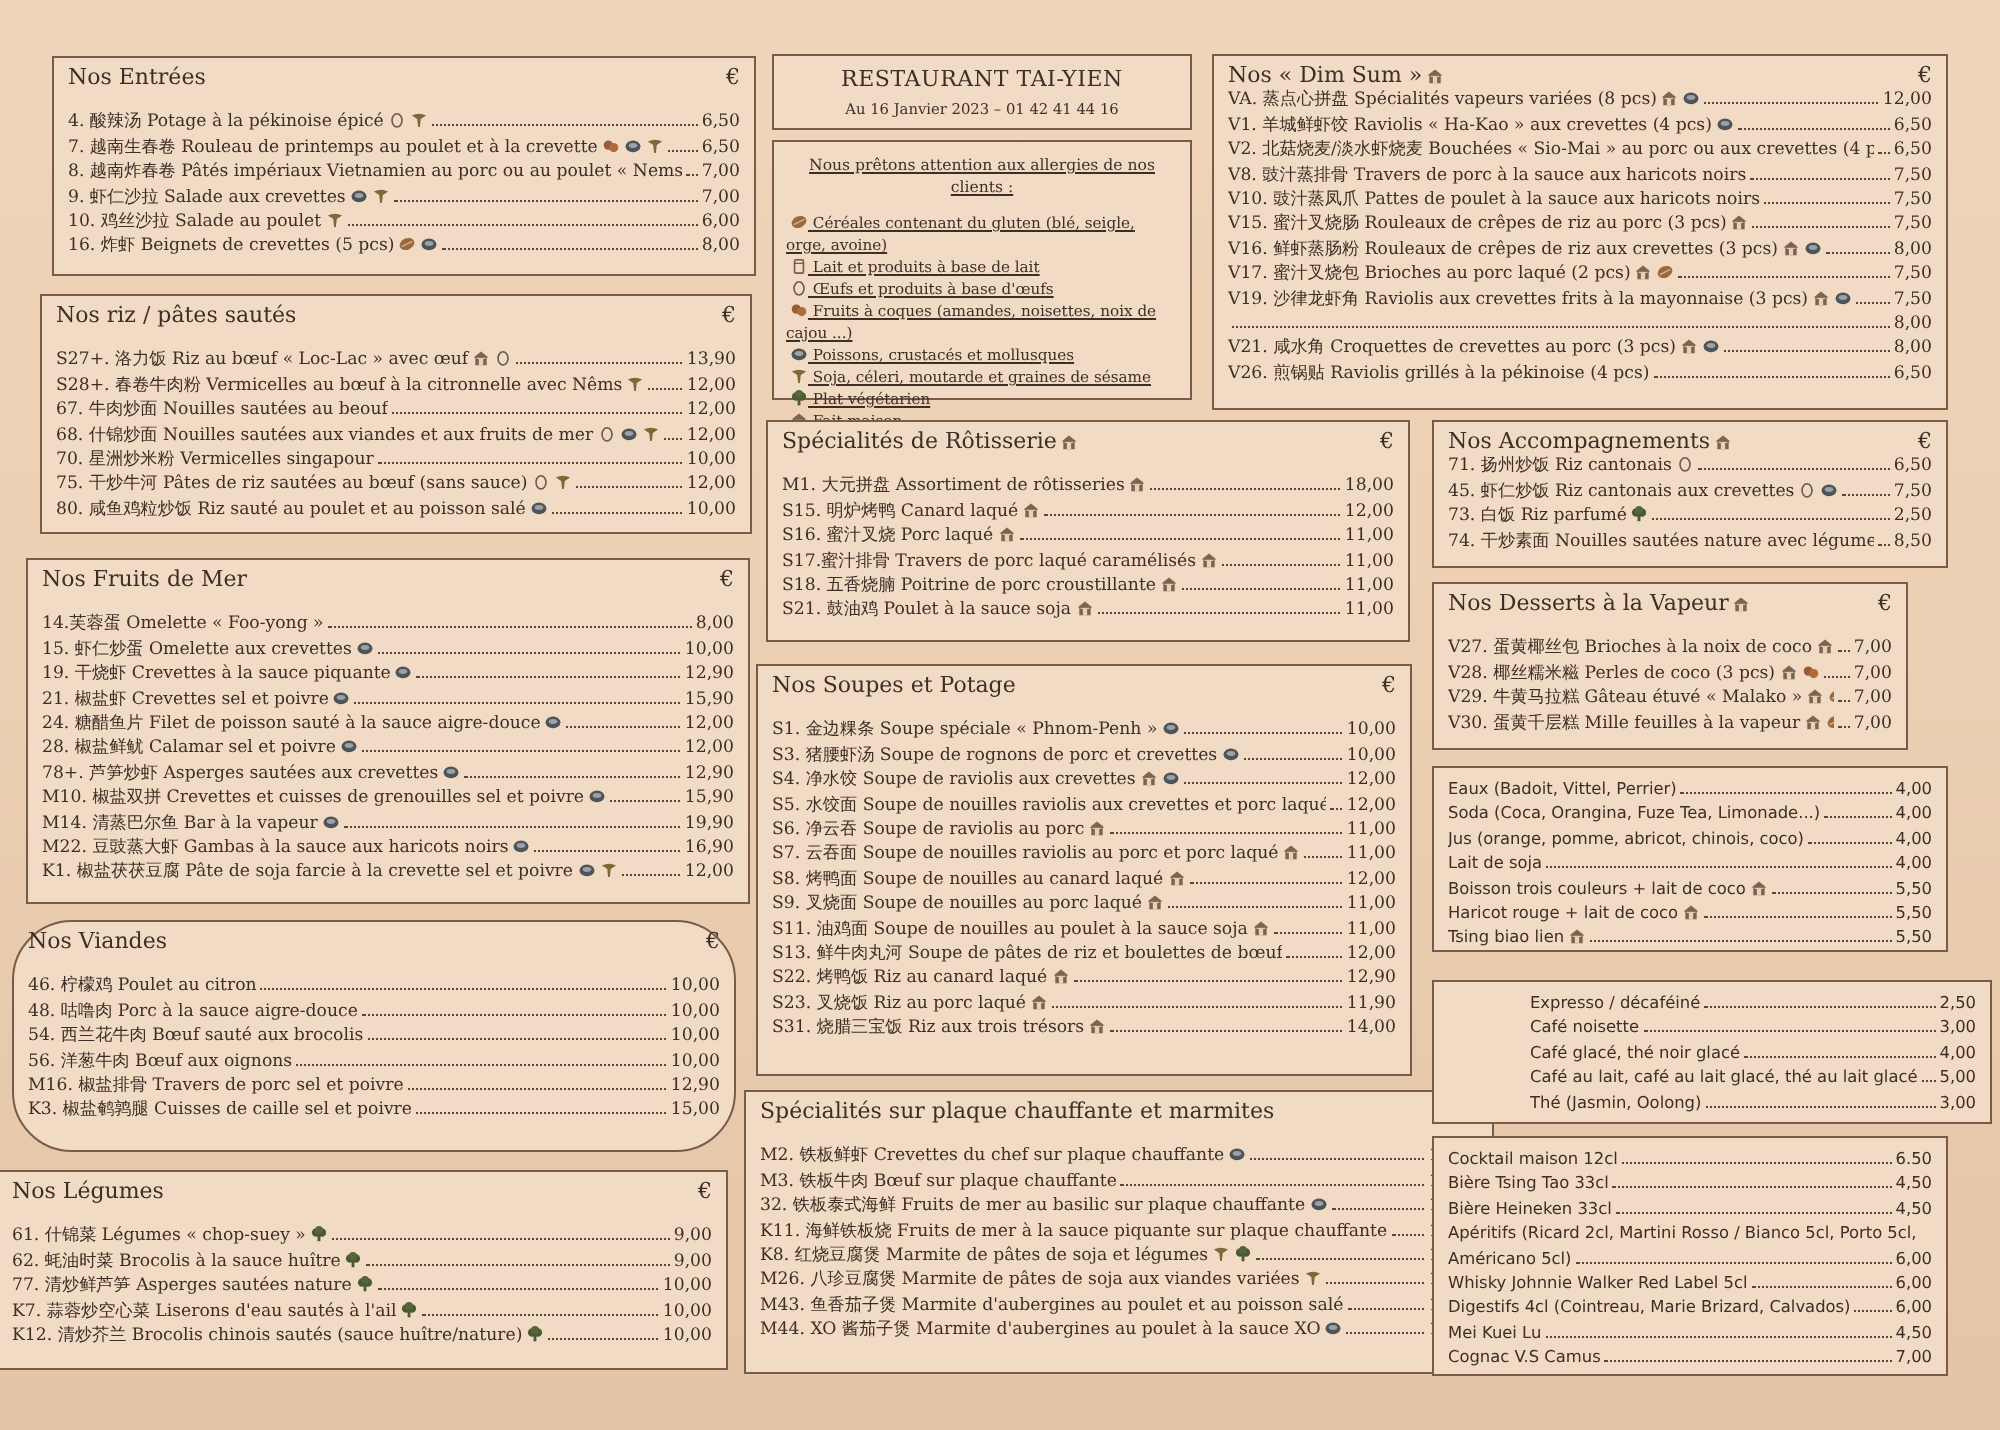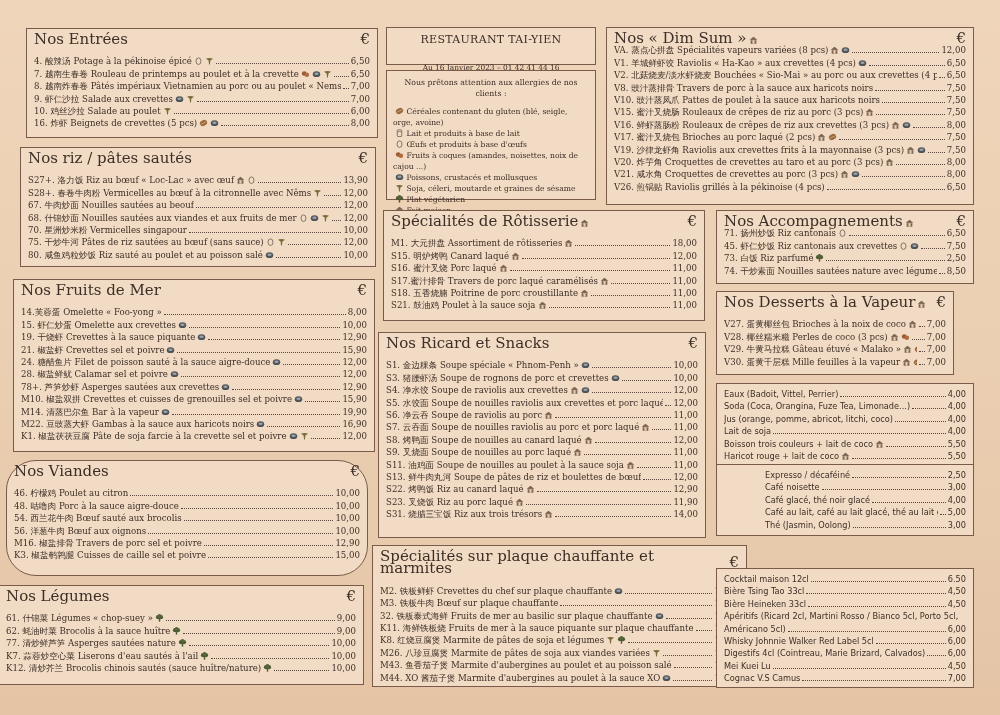--- a/index.html
+++ b/index.html
@@ -17,37 +17,37 @@
   .box {
     position: absolute;
     border: 1.5px solid #7a5b4a;
     background: #f1dbc4;
     padding: 4px 7px 3px 7px;
     font-size: 8.6px;
     line-height: 12.4px;
   }
   .box-head {
     display: flex; justify-content: space-between; align-items: center;
-    font-size: 15px; margin-bottom: 10px;
+    font-size: 11px; margin-bottom: 10px;
   }
   .box-head.tight { margin-bottom: 0; }
   .row { display: flex; align-items: baseline; white-space: nowrap; }
   .row .label { flex: 0 1 auto; overflow: hidden; text-overflow: clip; }
   .row .dots {
     flex: 1 1 auto; overflow: hidden; margin: 0 2px;
     border-bottom: 1px dotted #5a463c; height: 8px; min-width: 6px;
   }
   .row .price { flex: 0 0 auto; }
   .ic { display: inline-block; width: 9px; height: 8px; margin-left: 2px; vertical-align: -1px; }
   .ic svg { width: 9px; height: 8px; display: block; }
   .sans { font-family: "DejaVu Sans", "Liberation Sans", sans-serif; font-size: 8.2px; }
   .title-box { text-align: center; padding: 6px 4px; }
-  .title-box .t1 { font-size: 11px; letter-spacing: 0.3px; margin-bottom: 16px; }
+  .title-box .t1 { font-size: 11px; letter-spacing: 0.3px; margin-bottom: 3px; }
   .title-box .t2 { font-size: 7.4px; }
-  .allergy-box { font-size: 7.6px; line-height: 11px; padding: 6px 6px; }
+  .allergy-box { font-size: 7.6px; line-height: 11px; padding: 6px 6px; text-decoration: underline; }
   .allergy-box .head { text-align: center; margin-bottom: 7px; font-size: 7.8px; }
   .allergy-box .al { white-space: normal; }
 </style>
 </head>
 <body>
 
 <div class="paper">
 
   <div class="box title-box" style="left:386px; top:27px; width:210px; height:38px;">
     <div class="t1">RESTAURANT TAI-YIEN</div>
@@ -462,21 +462,21 @@
               <path d="M0.8 4.2 L5 0.8 L9.2 4.2 L8.2 4.2 L8.2 8.6 L1.8 8.6 L1.8 4.2 Z" fill="#7b6452"></path>
               <rect x="3.8" y="5" width="2.4" height="3.6" fill="#e9d0b6"></rect>
               <rect x="2.6" y="4.4" width="4.8" height="0.6" fill="#e9d0b6"></rect>
             </svg></span></span>
         <span class="dots"></span>
         <span class="price">11,00</span>
       </div>
     </div>
   <div class="box" id="sec-soupes" style="left:378px; top:332px; width:328px; height:206px;">
       <div class="box-head">
-        <span><span>Nos Ricard et Snacks</span></span>
+        <span><span>Nos Soupes et Potage</span></span>
         <span>€</span>
       </div>
       <div class="row">
         <span class="label"><span>S1. 金边粿条 Soupe spéciale « Phnom-Penh »</span><span class="ic"><svg viewBox="0 0 10 9">
               <ellipse cx="5" cy="4.7" rx="4.2" ry="3.3" fill="#4f5458"></ellipse>
               <ellipse cx="5" cy="4.2" rx="2.4" ry="1.4" fill="#9aa2a8"></ellipse>
             </svg></span></span>
         <span class="dots"></span>
         <span class="price">10,00</span>
       </div>
@@ -731,25 +731,20 @@
               <rect x="3.8" y="5" width="2.4" height="3.6" fill="#e9d0b6"></rect>
               <rect x="2.6" y="4.4" width="4.8" height="0.6" fill="#e9d0b6"></rect>
             </svg></span><span class="ic"><svg viewBox="0 0 10 9">
               <ellipse cx="5" cy="4.7" rx="4.2" ry="3.3" fill="#4f5458"></ellipse>
               <ellipse cx="5" cy="4.2" rx="2.4" ry="1.4" fill="#9aa2a8"></ellipse>
             </svg></span></span>
         <span class="dots"></span>
         <span class="price">7,50</span>
       </div>
       <div class="row">
-        <span class="label"><span>V20. 炸芋角 Croquettes de crevettes au taro et au porc (3 pcs)</span><span class="ic"><svg viewBox="0 0 10 9">
-              <path d="M0.8 4.2 L5 0.8 L9.2 4.2 L8.2 4.2 L8.2 8.6 L1.8 8.6 L1.8 4.2 Z" fill="#7b6452"></path>
-              <rect x="3.8" y="5" width="2.4" height="3.6" fill="#e9d0b6"></rect>
-              <rect x="2.6" y="4.4" width="4.8" height="0.6" fill="#e9d0b6"></rect>
-            </svg></span></span>
         <span class="dots"></span>
         <span class="price">8,00</span>
       </div>
       <div class="row">
         <span class="label"><span>V21. 咸水角 Croquettes de crevettes au porc (3 pcs)</span><span class="ic"><svg viewBox="0 0 10 9">
               <path d="M0.8 4.2 L5 0.8 L9.2 4.2 L8.2 4.2 L8.2 8.6 L1.8 8.6 L1.8 4.2 Z" fill="#7b6452"></path>
               <rect x="3.8" y="5" width="2.4" height="3.6" fill="#e9d0b6"></rect>
               <rect x="2.6" y="4.4" width="4.8" height="0.6" fill="#e9d0b6"></rect>
             </svg></span><span class="ic"><svg viewBox="0 0 10 9">
               <ellipse cx="5" cy="4.7" rx="4.2" ry="3.3" fill="#4f5458"></ellipse>
@@ -882,21 +877,21 @@
         <span class="label"><span>Eaux (Badoit, Vittel, Perrier)</span></span>
         <span class="dots"></span>
         <span class="price">4,00</span>
       </div>
       <div class="row sans">
         <span class="label"><span>Soda (Coca, Orangina, Fuze Tea, Limonade...)</span></span>
         <span class="dots"></span>
         <span class="price">4,00</span>
       </div>
       <div class="row sans">
-        <span class="label"><span>Jus (orange, pomme, abricot, litchi, coco)</span></span>
+        <span class="label"><span>Jus (orange, pomme, abricot, chinois, coco)</span></span>
         <span class="dots"></span>
         <span class="price">4,00</span>
       </div>
       <div class="row sans">
         <span class="label"><span>Lait de soja</span></span>
         <span class="dots"></span>
         <span class="price">4,00</span>
       </div>
       <div class="row sans">
         <span class="label"><span>Boisson trois couleurs + lait de coco</span><span class="ic"><svg viewBox="0 0 10 9">
@@ -919,21 +914,21 @@
       <div class="row sans">
         <span class="label"><span>Tsing biao lien</span><span class="ic"><svg viewBox="0 0 10 9">
               <path d="M0.8 4.2 L5 0.8 L9.2 4.2 L8.2 4.2 L8.2 8.6 L1.8 8.6 L1.8 4.2 Z" fill="#7b6452"></path>
               <rect x="3.8" y="5" width="2.4" height="3.6" fill="#e9d0b6"></rect>
               <rect x="2.6" y="4.4" width="4.8" height="0.6" fill="#e9d0b6"></rect>
             </svg></span></span>
         <span class="dots"></span>
         <span class="price">5,50</span>
       </div>
     </div>
-  <div class="box" id="sec-chaudes" style="left:716px; top:464px; width:258px; height:72px;padding-left:48px;">
+  <div class="box" id="sec-chaudes" style="left:716px; top:490px; width:280px; height:72px;padding-left:48px;">
       <div class="row sans">
         <span class="label"><span>Expresso / décaféiné</span></span>
         <span class="dots"></span>
         <span class="price">2,50</span>
       </div>
       <div class="row sans">
         <span class="label"><span>Café noisette</span></span>
         <span class="dots"></span>
         <span class="price">3,00</span>
       </div>

